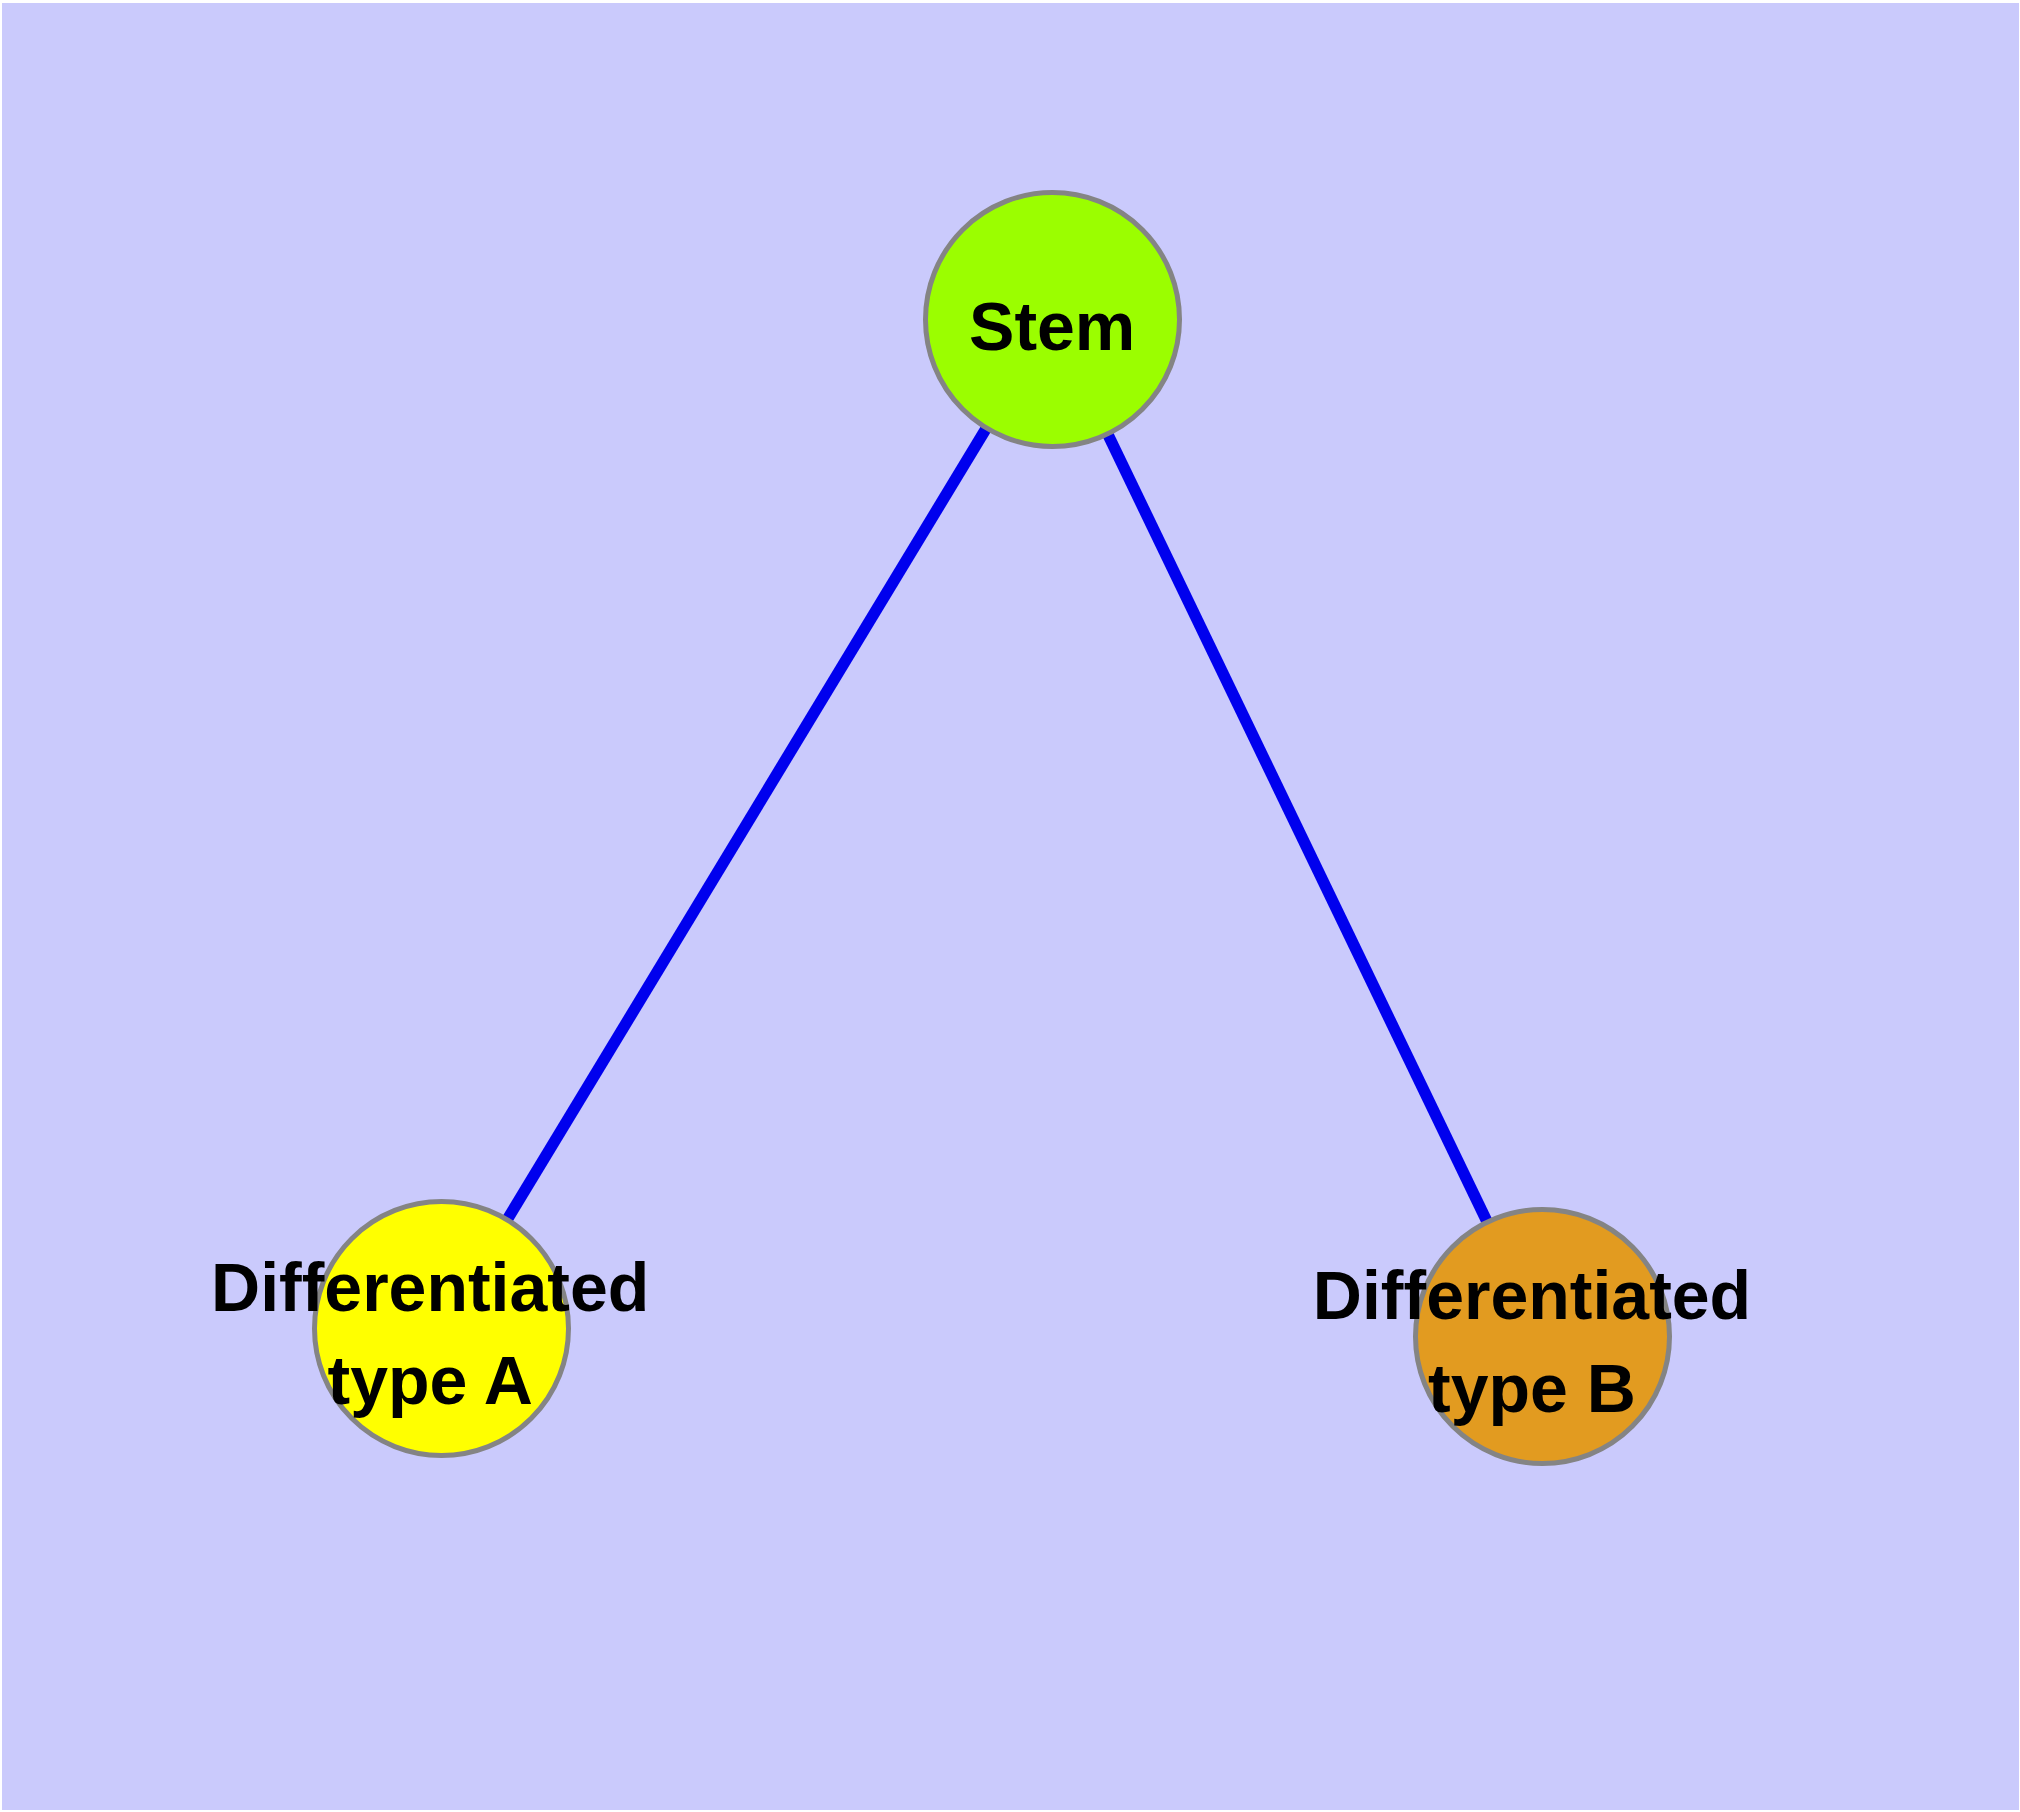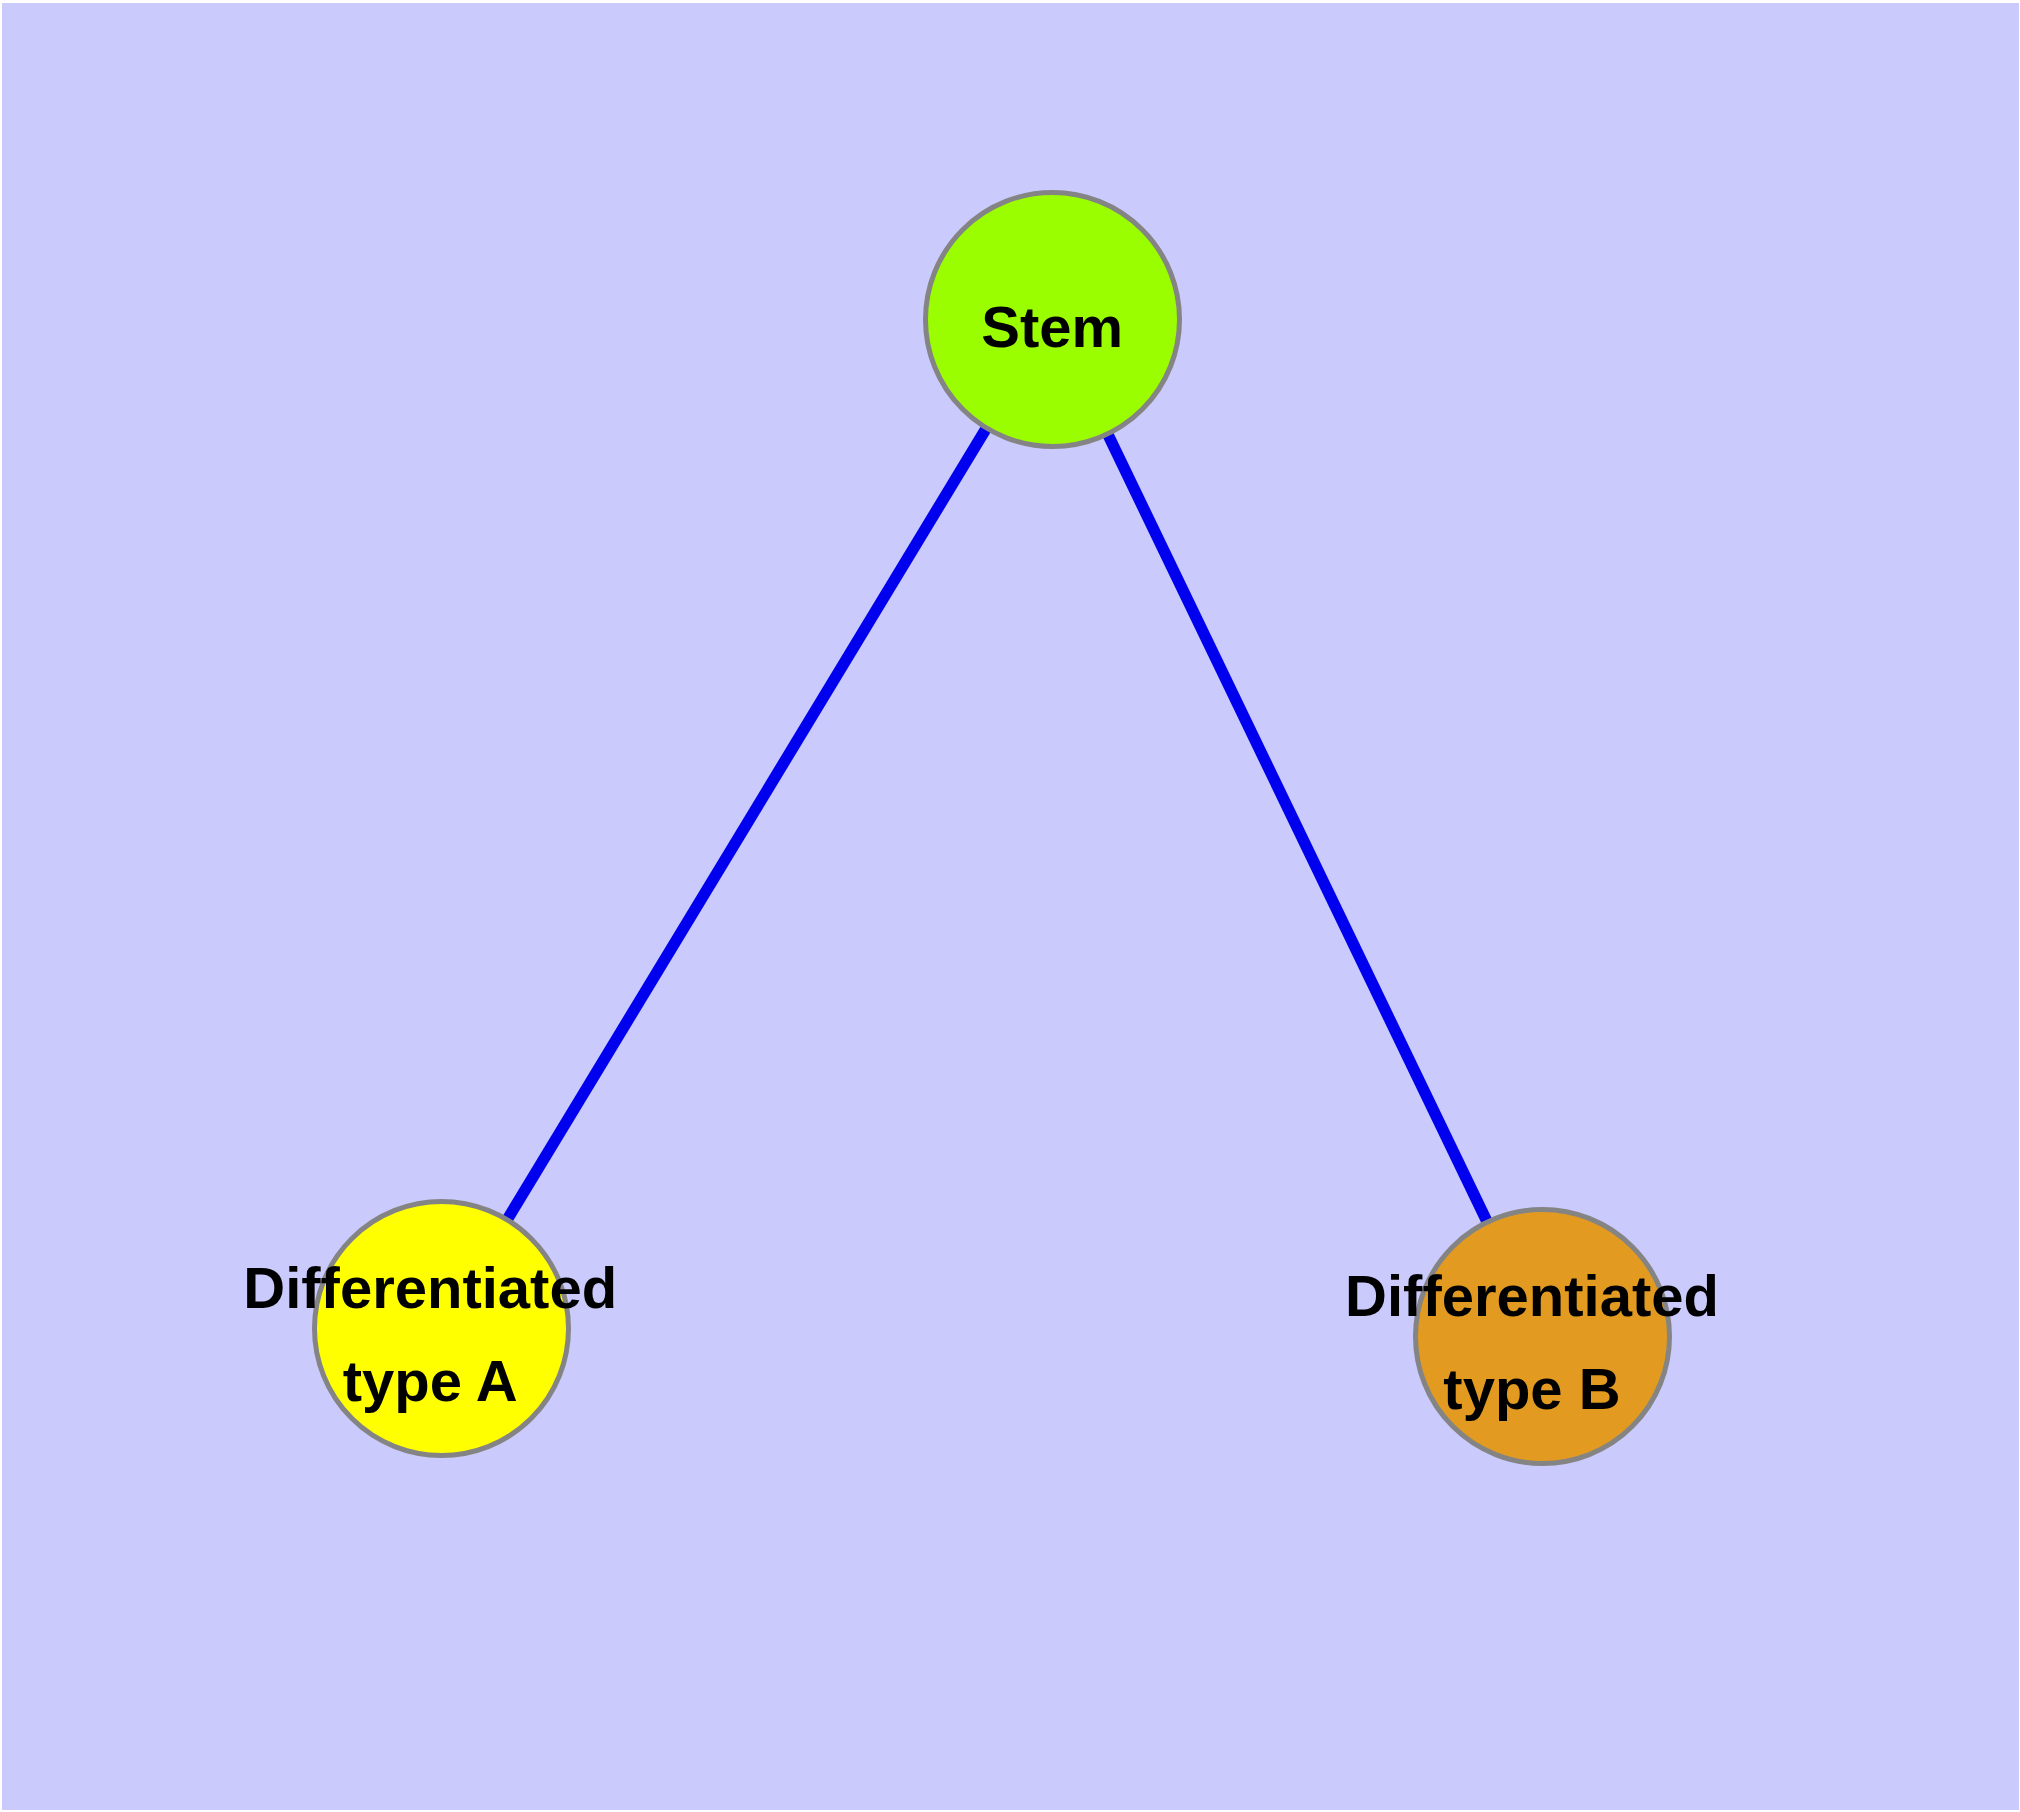--- a/index.html
+++ b/index.html
@@ -34,21 +34,21 @@
     position: absolute;
     box-sizing: border-box;
     border-radius: 50%;
   }
   .node-label {
     position: absolute;
     width: max-content;
     text-align: center;
     white-space: pre-line;
     font-weight: 700;
-    font-size: 58px;
+    font-size: 68px;
     line-height: 93px;
     letter-spacing: 0px;
   }
 </style>
 </head>
 <body>
 
 <div class="frame" style="background: rgb(255, 255, 255);">
   <div class="canvas" style="background: rgb(202, 202, 252);">
     <svg class="edges-layer" xmlns="http://www.w3.org/2000/svg" viewBox="0 0 2380 2131" width="2017" height="1806">

